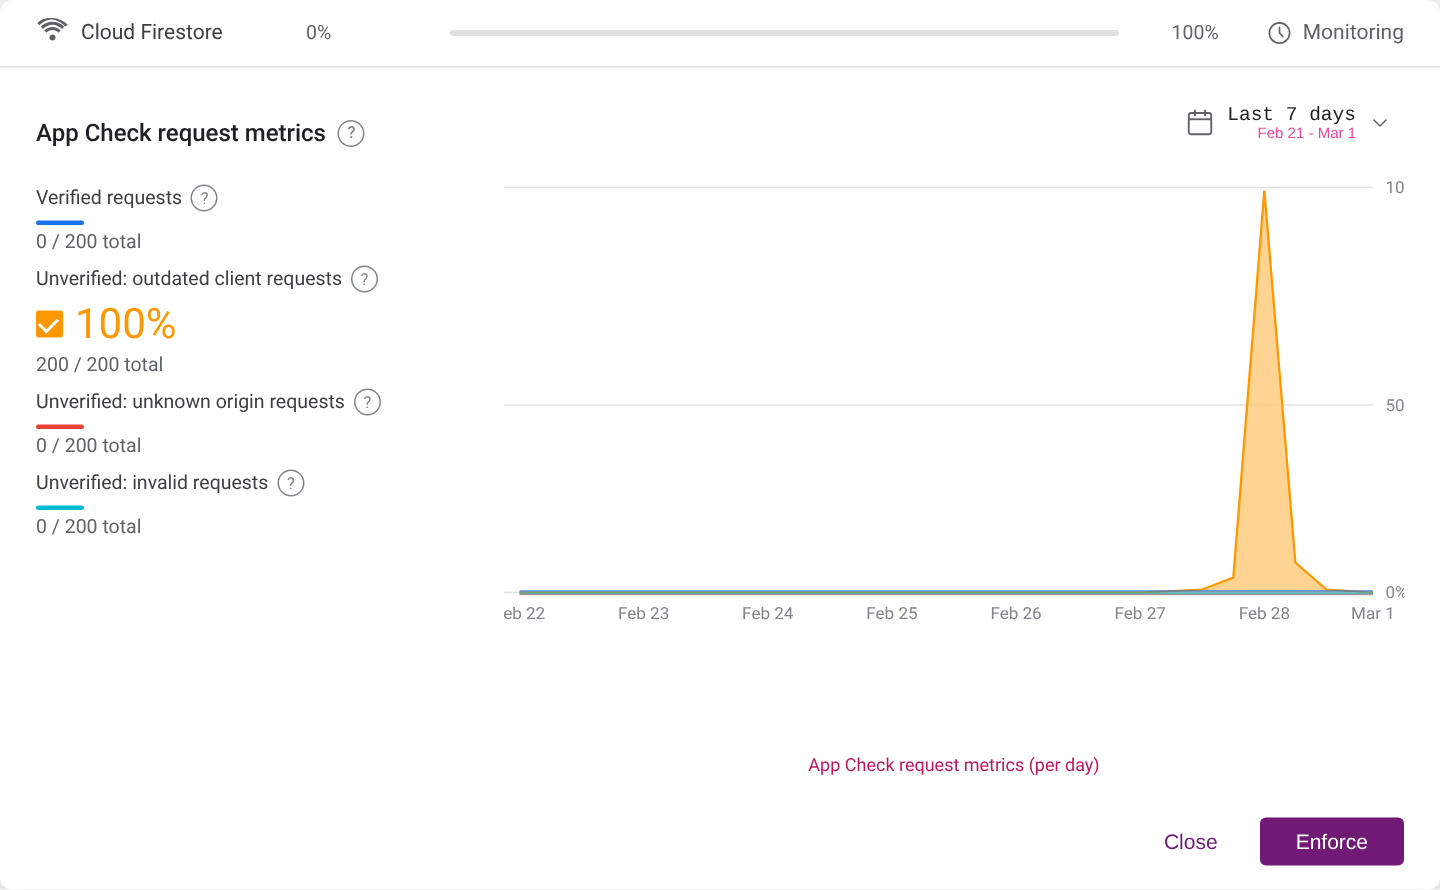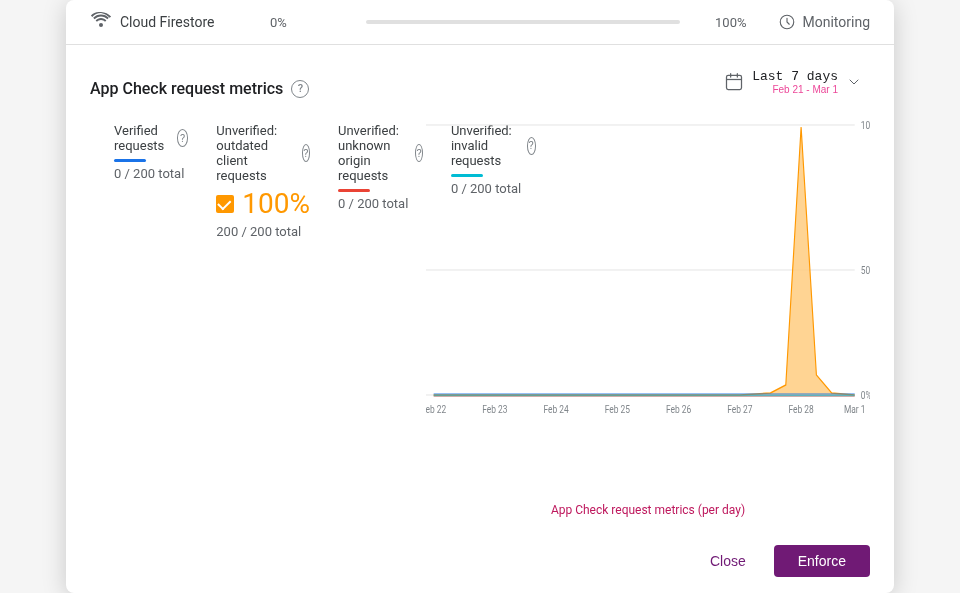--- a/index.html
+++ b/index.html
@@ -8,21 +8,21 @@
       background: #f5f5f5;
       display: flex;
       align-items: center;
       justify-content: center;
       min-height: 100vh;
     }
     .dialog {
       background: #fff;
       border-radius: 8px;
       box-shadow: 0 4px 24px rgba(0,0,0,0.18);
-      width: 828px;
+      width: 960px;
       min-height: 593px;
       overflow: hidden;
       display: flex;
       flex-direction: column;
     }
     
     .top-bar {
       display: flex;
       align-items: center;
       padding: 12px 24px;
@@ -130,24 +130,23 @@
     
     .chart-area {
       display: flex;
       flex: 1;
       gap: 0;
     }
     .metrics-sidebar {
       width: 300px;
       flex-shrink: 0;
       display: flex;
-      flex-direction: row;
-      gap: 28px;
+      flex-direction: column;
+      gap: 8px;
       padding-top: 8px;
-      margin-left: 24px;
     }
     .metric-item { display: flex; flex-direction: column; gap: 2px; }
     .metric-label {
       font-size: 13px;
       color: #3c4043;
       display: flex;
       align-items: center;
       gap: 6px;
     }
     .metric-line {

